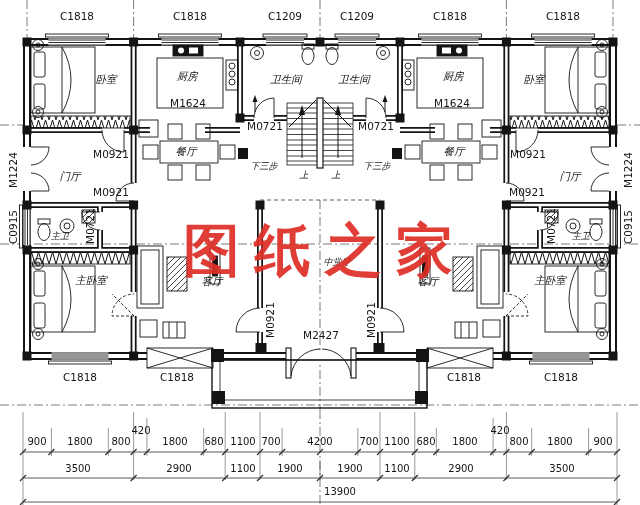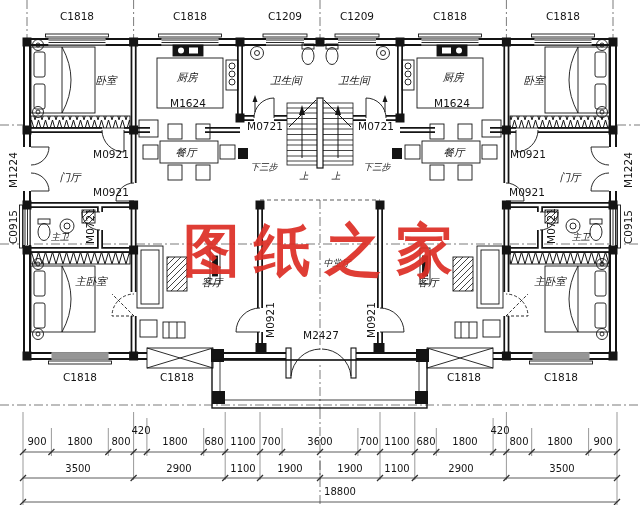--- a/index.html
+++ b/index.html
@@ -2,21 +2,21 @@
 <html><head>
 <meta charset="utf-8">
 <style>
   html,body{margin:0;padding:0;background:#fff;}
   .plan{position:relative;width:640px;height:505px;background:#ffffff;overflow:hidden;
         font-family:"DejaVu Sans","Liberation Sans",sans-serif;color:#141414;}
   .plan svg{position:absolute;left:0;top:0;}
   .lbl{position:absolute;transform:translate(-50%,-50%);font-size:10px;line-height:1;
        white-space:nowrap;color:#141414;z-index:3;}
   .code{font-size:10.5px;letter-spacing:0px;}
-  .room{font-size:10.5px;font-family:Liberation Sans, sans-serif;font-style:italic;}
+  .room{font-size:10.5px;font-family:Liberation Mono, monospace;font-style:italic;}
   .small{font-size:9px;}
   .rot{transform:translate(-50%,-50%) rotate(-90deg);}
   .dim{position:absolute;transform:translate(-50%,-50%);font-size:10px;z-index:3;}
   .wm{position:absolute;left:325px;top:251px;transform:translate(-50%,-50%);
       font-size:57px;font-weight:bold;letter-spacing:14px;white-space:nowrap;
       font-family:"DejaVu Serif","Liberation Serif",serif;opacity:.93;z-index:6;}
 </style>
 </head>
 <body>
 
@@ -440,35 +440,35 @@
   <div class="lbl code" style="left:561px;top:377px">C1818</div>
 
   <div class="dim" style="left:37px;top:441px">900</div>
   <div class="dim" style="left:80px;top:441px">1800</div>
   <div class="dim" style="left:121px;top:441px">800</div>
   <div class="dim" style="left:141px;top:430px">420</div>
   <div class="dim" style="left:175px;top:441px">1800</div>
   <div class="dim" style="left:214px;top:441px">680</div>
   <div class="dim" style="left:243px;top:441px">1100</div>
   <div class="dim" style="left:271px;top:441px">700</div>
-  <div class="dim" style="left:320px;top:441px">3600</div>
+  <div class="dim" style="left:320px;top:441px">4200</div>
   <div class="dim" style="left:369px;top:441px">700</div>
   <div class="dim" style="left:397px;top:441px">1100</div>
   <div class="dim" style="left:426px;top:441px">680</div>
   <div class="dim" style="left:465px;top:441px">1800</div>
   <div class="dim" style="left:500px;top:430px">420</div>
   <div class="dim" style="left:519px;top:441px">800</div>
   <div class="dim" style="left:560px;top:441px">1800</div>
   <div class="dim" style="left:603px;top:441px">900</div>
 
   <div class="dim" style="left:78px;top:468px">3500</div>
   <div class="dim" style="left:179px;top:468px">2900</div>
   <div class="dim" style="left:243px;top:468px">1100</div>
   <div class="dim" style="left:290px;top:468px">1900</div>
   <div class="dim" style="left:350px;top:468px">1900</div>
   <div class="dim" style="left:397px;top:468px">1100</div>
   <div class="dim" style="left:461px;top:468px">2900</div>
   <div class="dim" style="left:562px;top:468px">3500</div>
 
-  <div class="dim" style="left:340px;top:491px">18800</div>
+  <div class="dim" style="left:340px;top:491px">13900</div>
 
   <div class="wm" style="color: rgb(221, 47, 38);">图纸之家</div>
 </div>
 
 </body></html>

